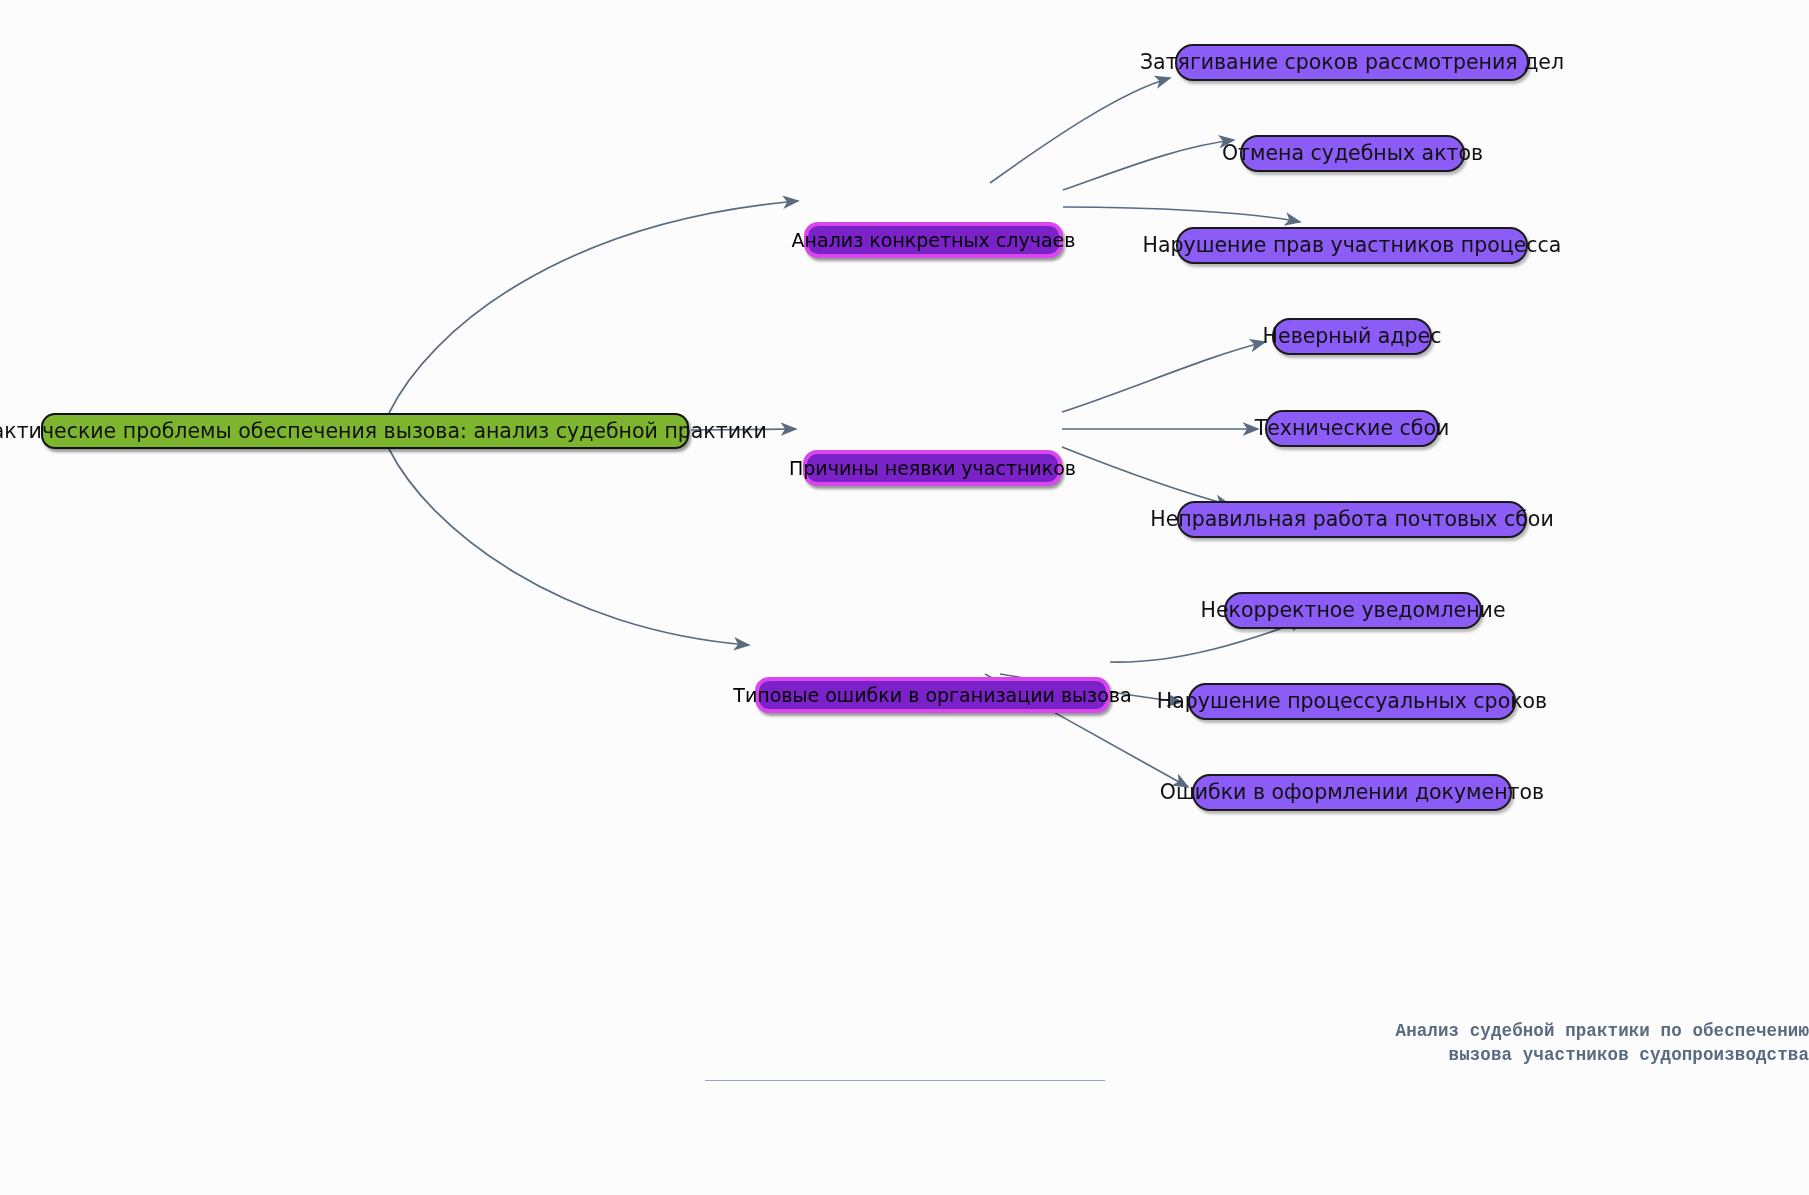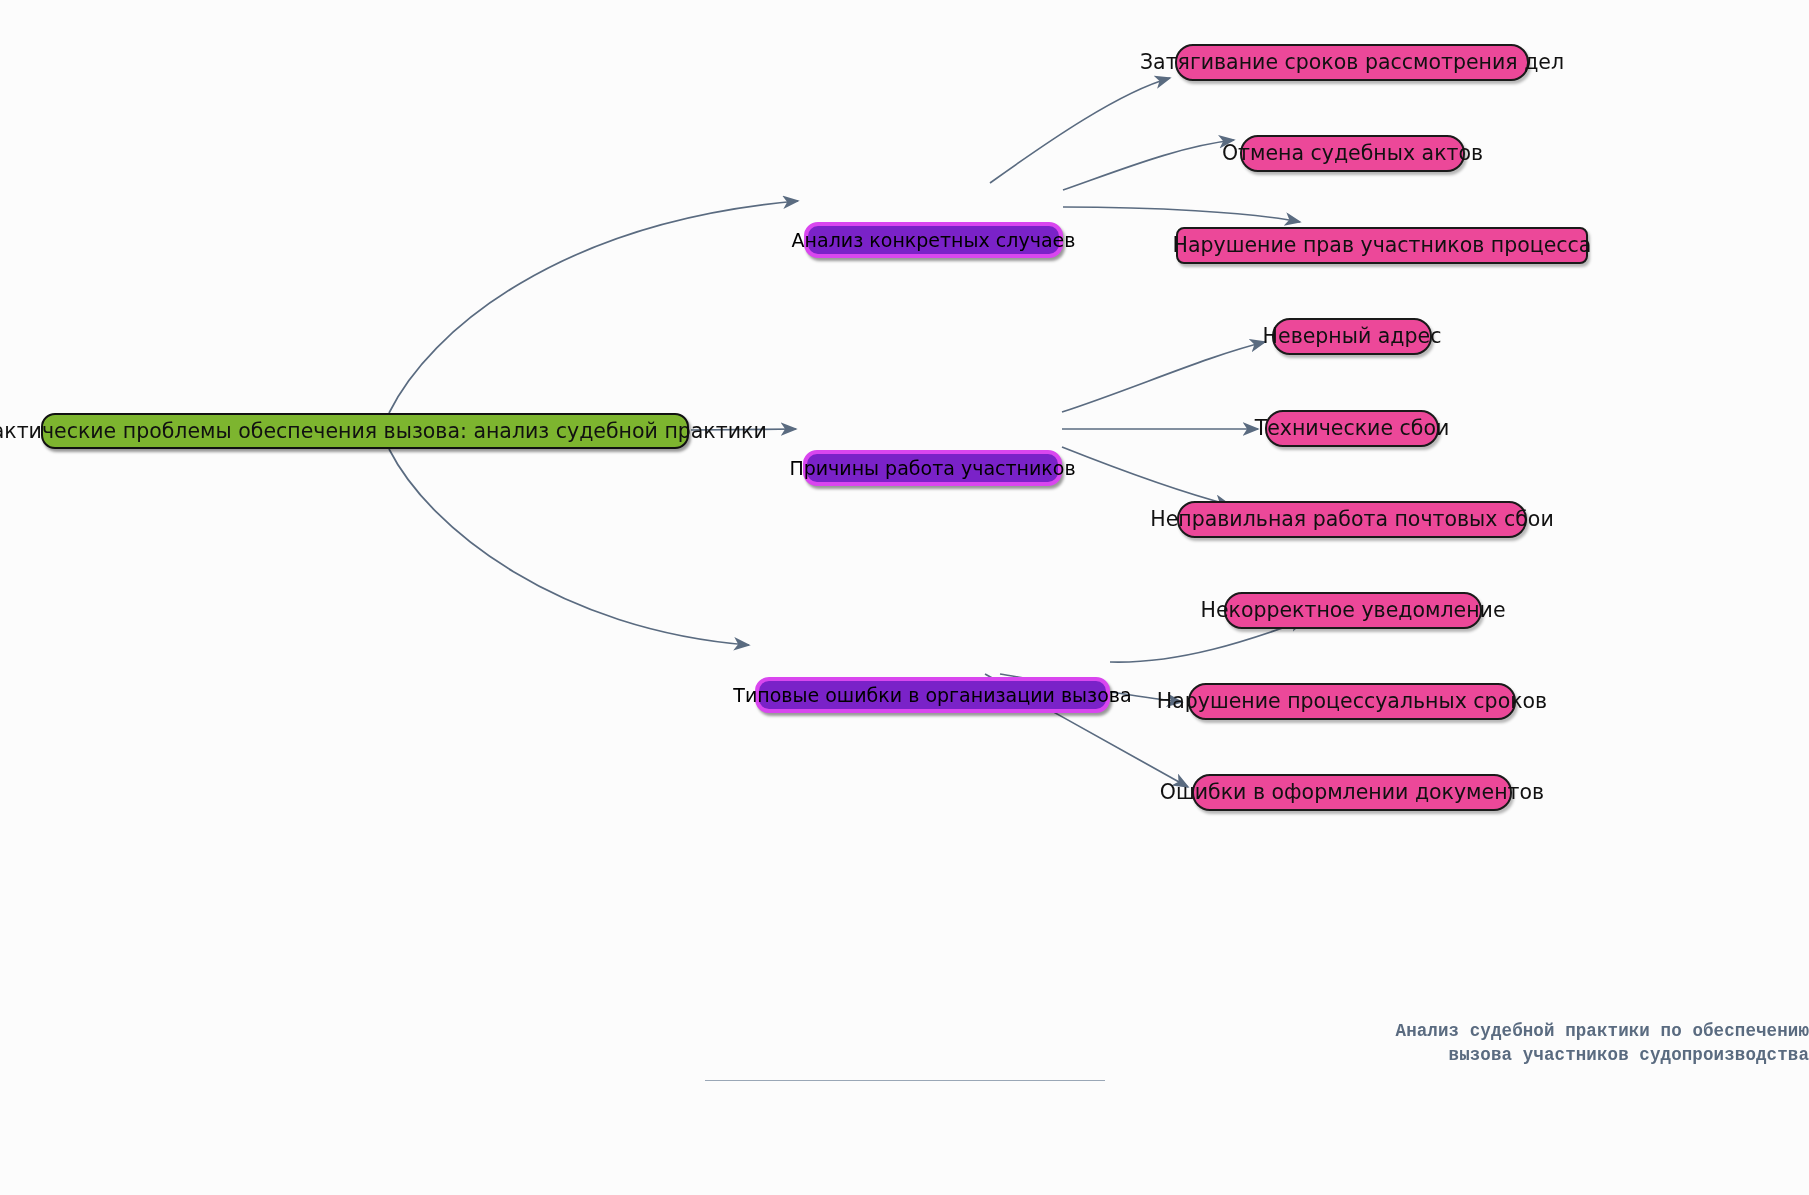--- a/index.html
+++ b/index.html
@@ -57,21 +57,21 @@
     background: #7a22c8;
     border: 4px solid #d946ef;
     color: #000000;
     font-size: 19px;
     padding: 0 14px;
     box-shadow: 2px 3px 3px rgba(0,0,0,0.40);
     margin-top: 39px;
   }
 
   .node-leaf {
-    background: #ec4899;
+    background: #8b5cf6;
     border: 2px solid #1a1a1a;
     color: #111111;
     font-size: 20.5px;
     padding: 0 14px;
     border-radius: 18px;
     box-shadow: 2px 3px 3px rgba(0,0,0,0.28);
   }
 
   #footer {
     position: absolute;
@@ -137,26 +137,26 @@
 
   <div class="node node-branch" style="left:804px; top:183px; width:259px; height:36px;">
     <span>Анализ конкретных случаев</span>
   </div>
   <div class="node node-leaf" style="left:1175px; top:44px; width:354px; height:37px;">
     <span>Затягивание сроков рассмотрения дел</span>
   </div>
   <div class="node node-leaf" style="left:1240px; top:135px; width:225px; height:37px;">
     <span>Отмена судебных актов</span>
   </div>
-  <div class="node node-leaf" style="left:1176px; top:227px; width:412px; height:37px;border-radius:8px;">
+  <div class="node node-leaf" style="left:1176px; top:227px; width:352px; height:37px;">
     <span>Нарушение прав участников процесса</span>
   </div>
 
   <div class="node node-branch" style="left:803px; top:411px; width:259px; height:36px;">
-    <span>Причины работа участников</span>
+    <span>Причины неявки участников</span>
   </div>
   <div class="node node-leaf" style="left:1272px; top:318px; width:160px; height:37px;">
     <span>Неверный адрес</span>
   </div>
   <div class="node node-leaf" style="left:1265px; top:410px; width:174px; height:37px;">
     <span>Технические сбои</span>
   </div>
   <div class="node node-leaf" style="left:1177px; top:501px; width:350px; height:37px;">
     <span>Неправильная работа почтовых сбои</span>
   </div>

